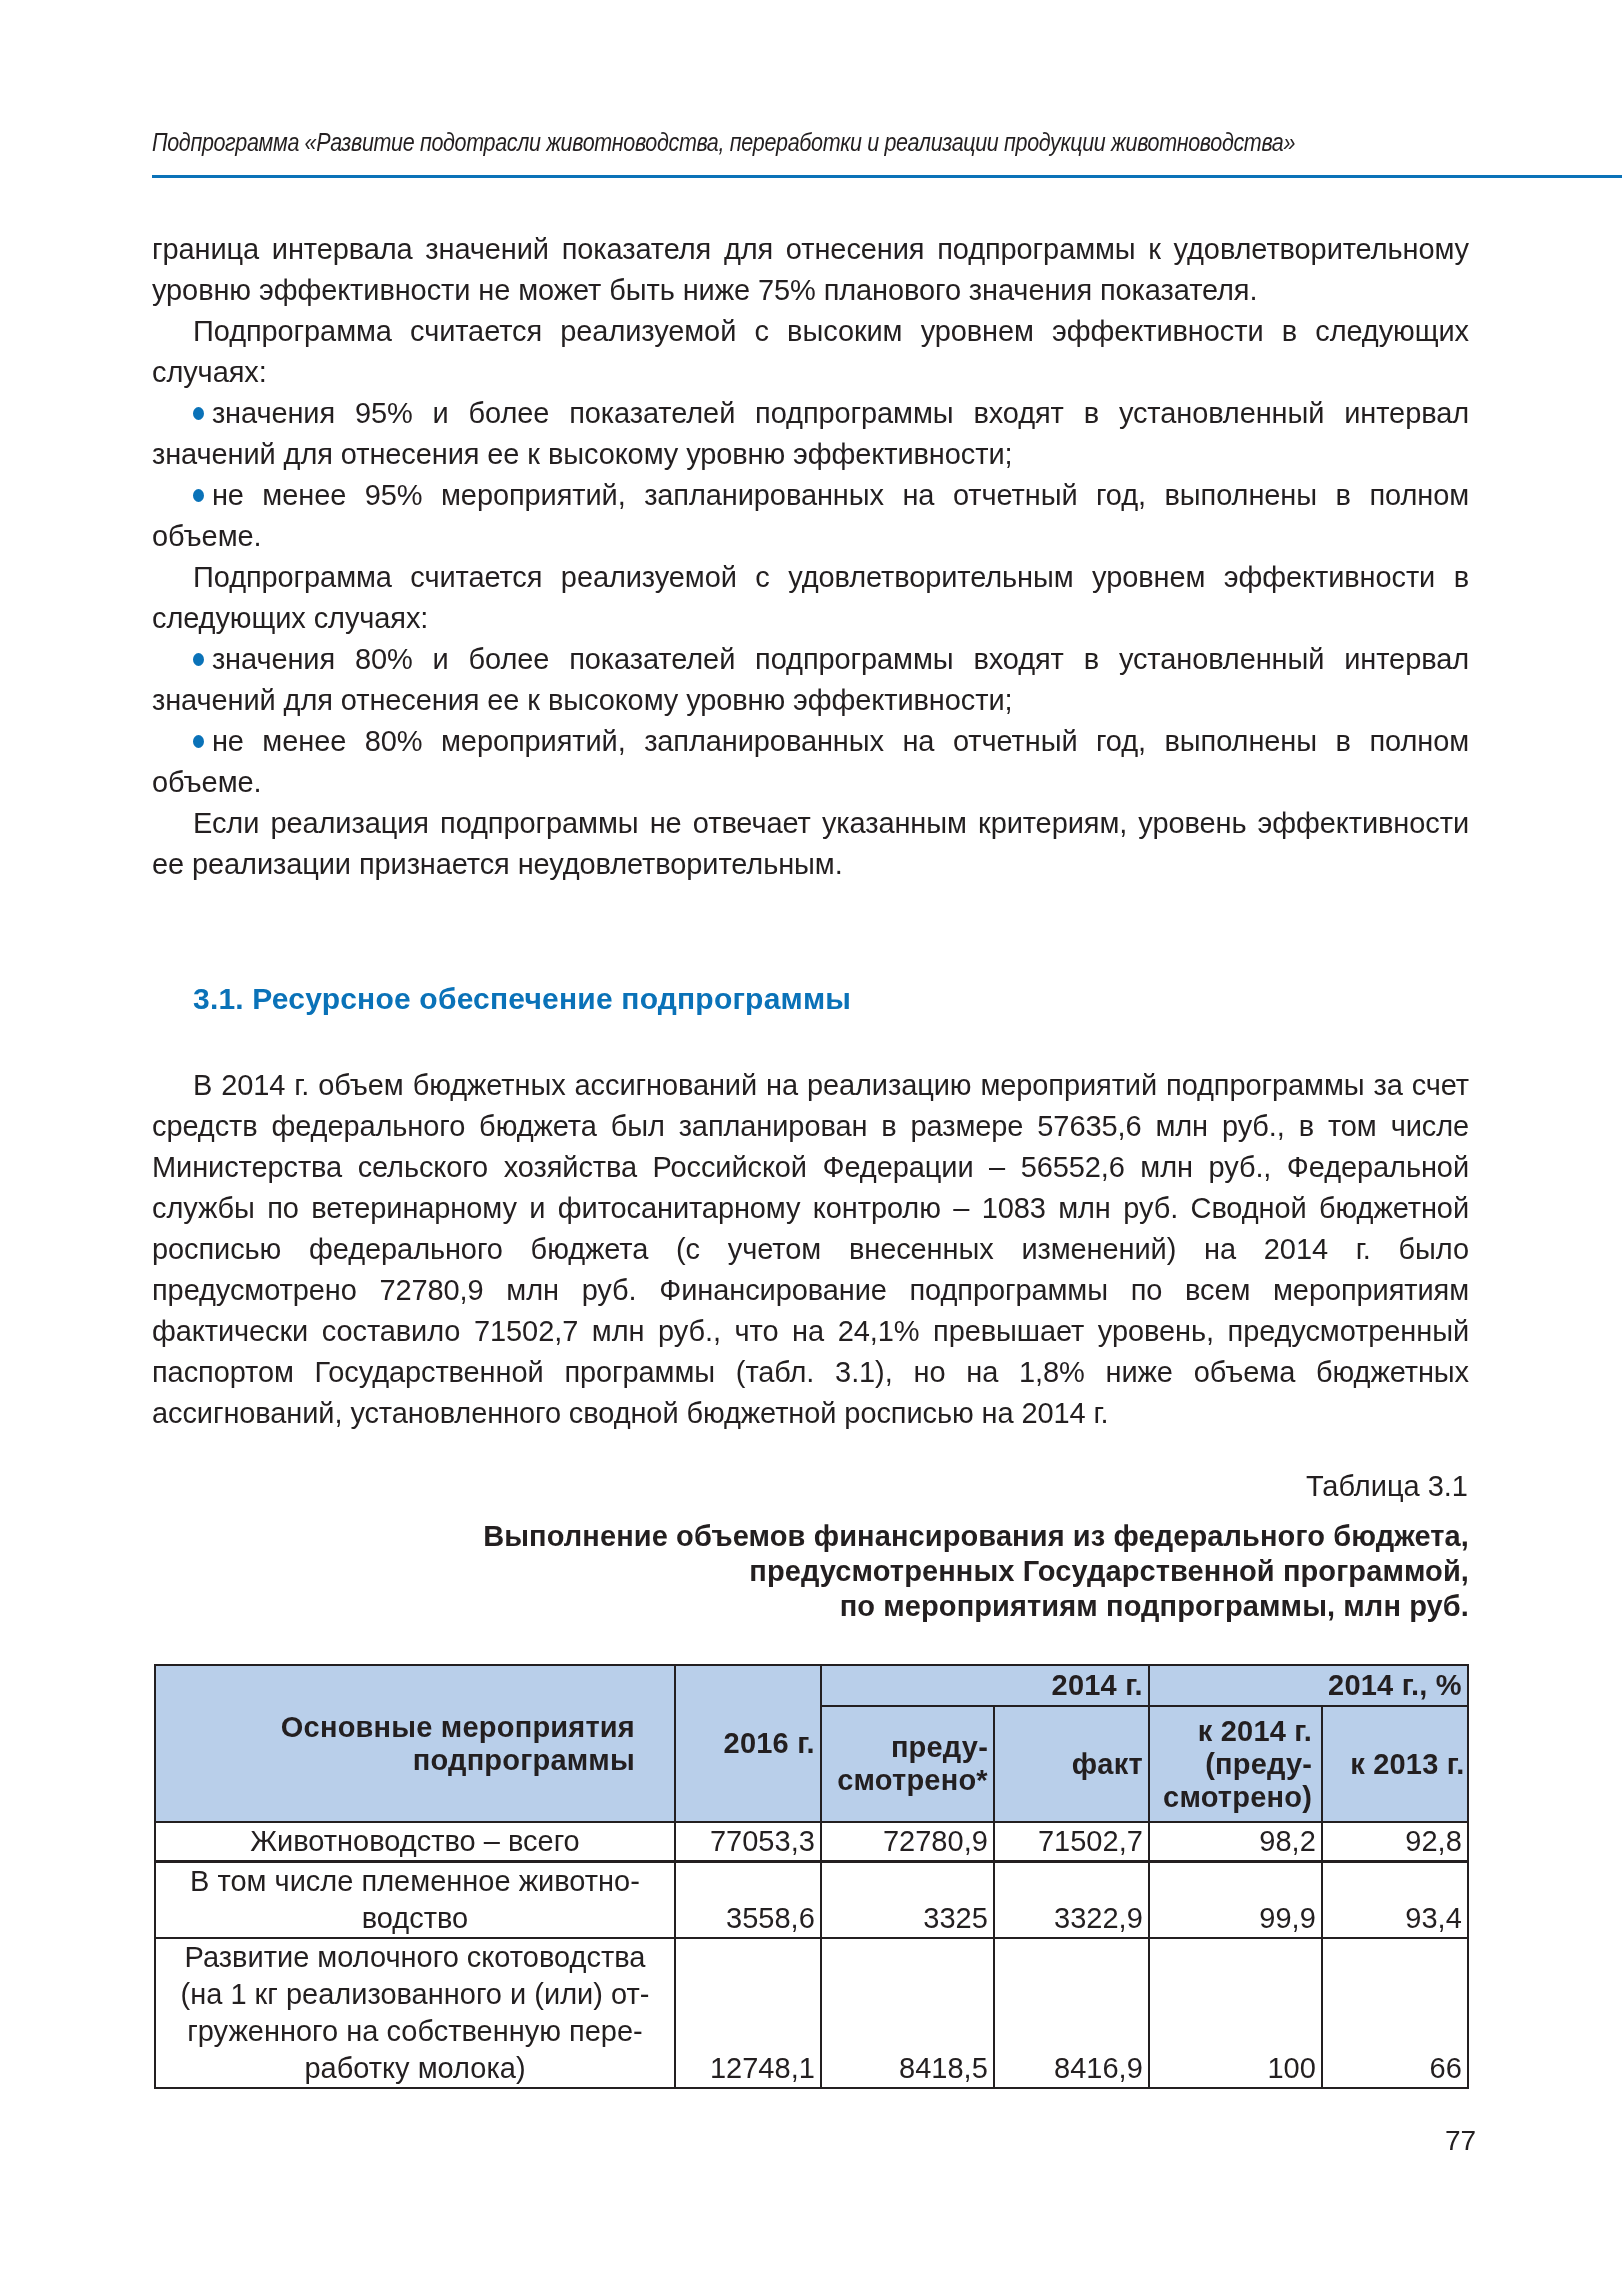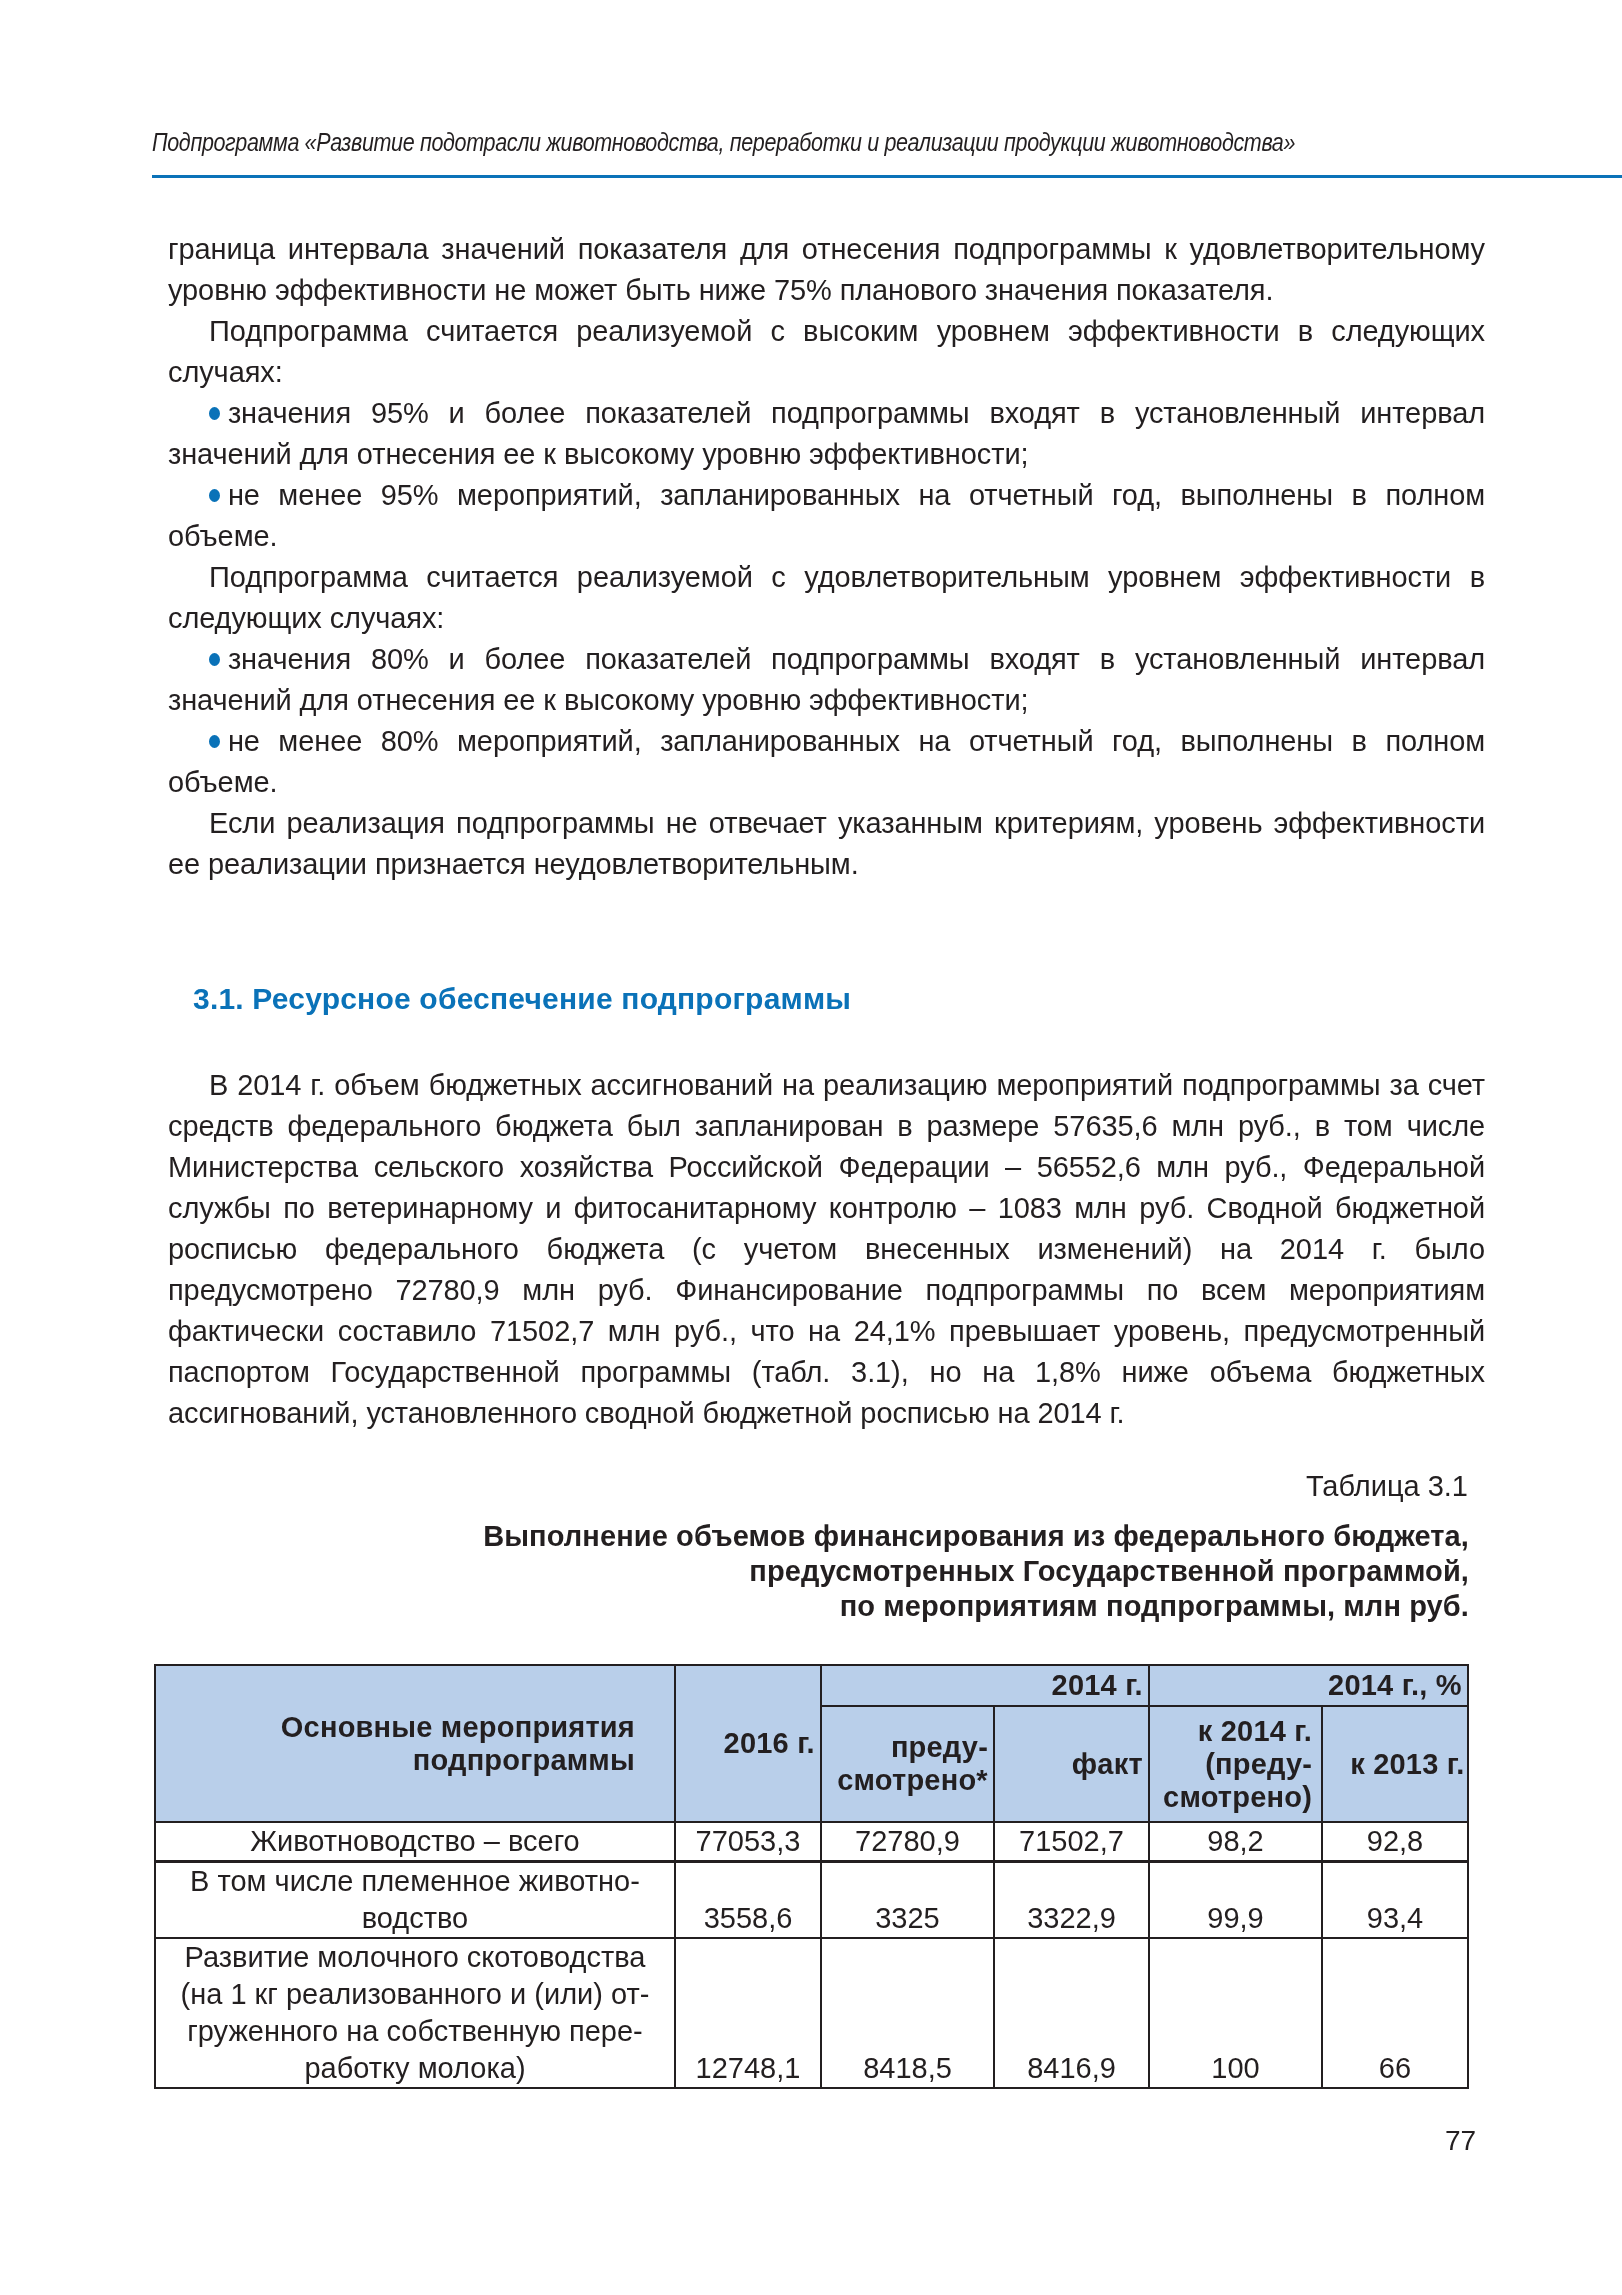--- a/index.html
+++ b/index.html
@@ -15,21 +15,20 @@
     white-space: nowrap; color: #231f20;
   }
   .header-rule {
     position: absolute; left: 152px; top: 175px; width: 1471px; height: 3.3px;
     background: #0a72b8;
   }
   .body-text {
     position: absolute; left: 152px; width: 1317px;
     font-size: 29px; line-height: 41px; text-align: justify;
     letter-spacing: -0.1px;
-    margin-left: 16px;
   }
   .body-text p { margin: 0; }
   .indent { text-indent: 41px; }
   .bullet-p { text-indent: 41px; }
   .bullet-dot {
     display: inline-block; width: 11px; height: 13px; border-radius: 50%;
     background: #0a72b8; margin-right: 7.9px; vertical-align: 2.6px; text-indent: 0;
   }
   .section-title {
     position: absolute; left: 193px; top: 982px;
@@ -50,21 +49,21 @@
     font-size: 29px;
   }
   table.data td, table.data th {
     border: 2px solid #231f20; padding: 0 5.2px;
   }
   table.data th {
     background: #b9cfea; font-weight: bold; text-align: right;
     line-height: 33px; letter-spacing: 0.2px;
   }
   table.data td { line-height: 37px; vertical-align: bottom; }
-  table.data td.num { text-align: center; }
+  table.data td.num { text-align: right; }
   table.data td.label { text-align: center; padding-left: 5.2px; }
   table.data tr.r-total td { border-bottom-width: 3.3px; height: 37px; }
   .page-number {
     position: absolute; left: 1445px; top: 2125px;
     font-weight: normal; font-size: 28px;
   }
 </style>
 </head>
 <body>
 

